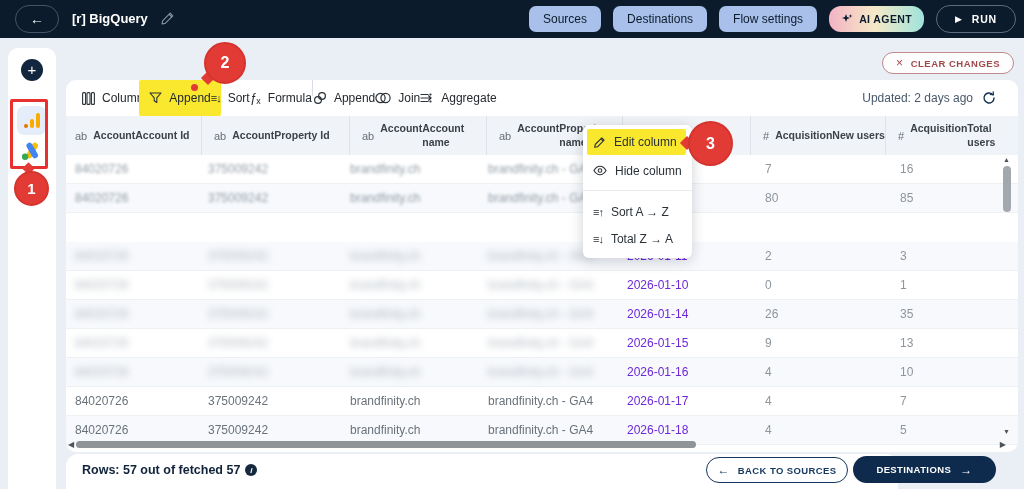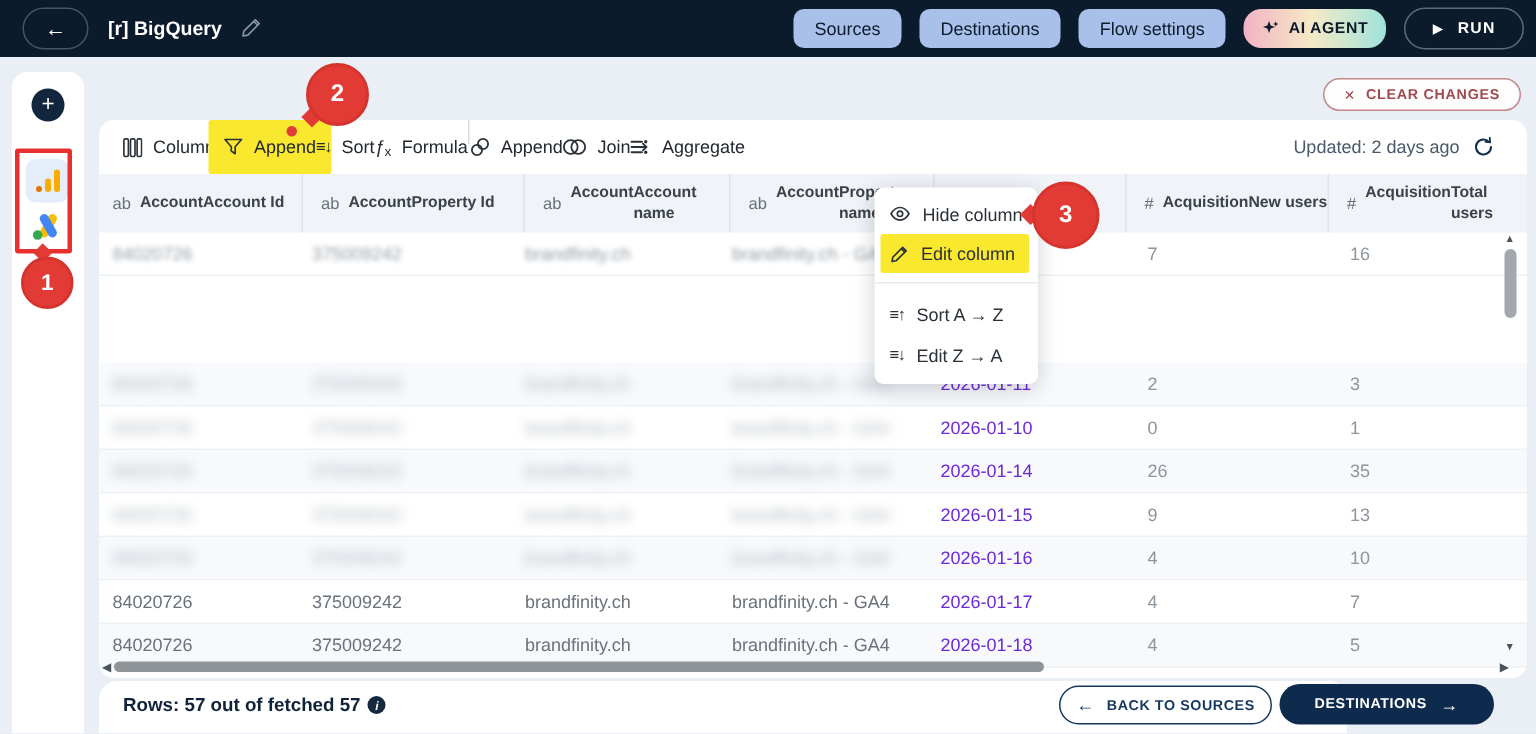--- a/index.html
+++ b/index.html
@@ -307,20 +307,29 @@
     <div class="tbody">
         <div class="trow blur-light" style="top: 0px;">
           <div class="td c1 blurable">84020726</div>
           <div class="td c2 blurable">375009242</div>
           <div class="td c3 blurable">brandfinity.ch</div>
           <div class="td c4 blurable">brandfinity.ch - GA4</div>
           <div class="td c5"></div>
           <div class="td c6">7</div>
           <div class="td c7">16</div>
         </div>
+        <div class="trow alt blur-light" style="top: 29px;">
+          <div class="td c1 blurable">84020726</div>
+          <div class="td c2 blurable">375009242</div>
+          <div class="td c3 blurable">brandfinity.ch</div>
+          <div class="td c4 blurable">brandfinity.ch - GA4</div>
+          <div class="td c5"></div>
+          <div class="td c6">80</div>
+          <div class="td c7">85</div>
+        </div>
         <div class="trow alt blur-heavy" style="top: 87px;">
           <div class="td c1 blurable">84020726</div>
           <div class="td c2 blurable">375009242</div>
           <div class="td c3 blurable">brandfinity.ch</div>
           <div class="td c4 blurable">brandfinity.ch - GA4</div>
           <div class="td c5">2026-01-11</div>
           <div class="td c6">2</div>
           <div class="td c7">3</div>
         </div>
         <div class="trow blur-heavy" style="top: 116px;">
@@ -385,45 +394,45 @@
       <span class="vs-down">▼</span>
     </div>
     <div class="hscroll">
       <span class="hs-left">◀</span>
       <span class="hs-thumb"></span>
       <span class="hs-right">▶</span>
     </div>
   </main>
 
   <div class="menu">
+    <div class="mi hl">
+      <span>
+        <svg width="13" height="13" viewBox="0 0 13 13">
+            <path d="M8.8 1.9l2.3 2.3-6.6 6.6-2.8.5.5-2.8zM8.2 3.1l1.7 1.7" stroke="#2a3138" stroke-width="1.1" fill="none" stroke-linecap="round" stroke-linejoin="round"></path>
+          </svg>
+      </span>
+      <span>Edit column</span>
+    </div>
     <div class="mi">
       <span>
         <svg width="14" height="11" viewBox="0 0 14 11">
             <path d="M1 5.5C2.8 2.4 5 1.3 7 1.3s4.2 1.1 6 4.2c-1.8 3.1-4 4.2-6 4.2S2.8 8.6 1 5.5z" fill="none" stroke="#2a3138" stroke-width="1.1"></path>
             <circle cx="7" cy="5.5" r="1.8" fill="none" stroke="#2a3138" stroke-width="1.1"></circle>
           </svg>
       </span>
       <span>Hide column</span>
     </div>
-    <div class="mi hl">
-      <span>
-        <svg width="13" height="13" viewBox="0 0 13 13">
-            <path d="M8.8 1.9l2.3 2.3-6.6 6.6-2.8.5.5-2.8zM8.2 3.1l1.7 1.7" stroke="#2a3138" stroke-width="1.1" fill="none" stroke-linecap="round" stroke-linejoin="round"></path>
-          </svg>
-      </span>
-      <span>Edit column</span>
-    </div>
     <div class="msep"></div>
     <div class="mi">
       <span class="sic">≡↑</span>
       <span>Sort A → Z</span>
     </div>
     <div class="mi">
       <span class="sic">≡↓</span>
-      <span>Edit Z → A</span>
+      <span>Total Z → A</span>
     </div>
   </div>
 
   <footer class="bottombar">
     <div class="rows-info">
       <span>Rows: 57 out of fetched 57</span>
       <span class="info-badge">i</span>
     </div>
     <button class="back-src">
       <span class="barrow">←</span>

